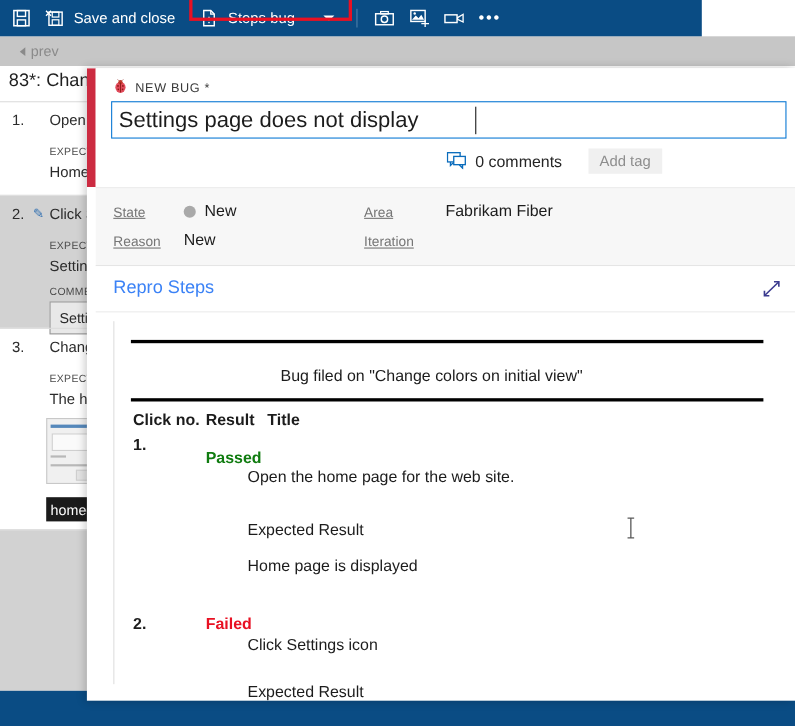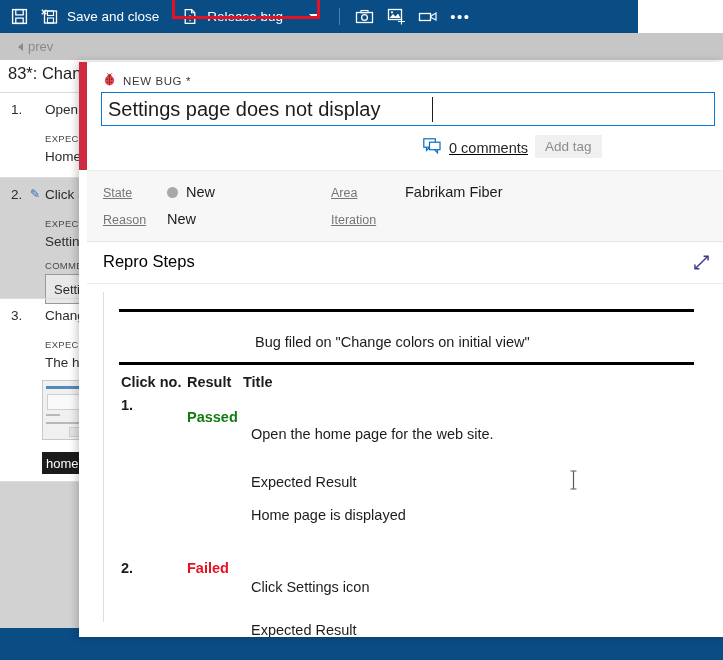--- a/index.html
+++ b/index.html
@@ -273,24 +273,23 @@
     display: flex; align-items: center;
     height: 24px;
   }
   .assign-name {
     font-size: 14.5px;
     color: #6e6e6e;
     margin-left: 7px;
   }
   .comments-row {
     position: absolute;
-    left: 336px; top: 74px;
+    left: 319px; top: 74px;
     display: flex; align-items: center;
     height: 24px;
-    text-decoration: underline;
   }
   .comments-text {
     font-size: 14.5px;
     color: #252525;
     margin-left: 8px;
   }
   .add-tag {
     position: absolute;
     left: 448px; top: 73px;
     height: 23px;
@@ -338,21 +337,21 @@
     left: 0; top: 180px;
     width: 636px; height: 42px;
     background: #ffffff;
     border-bottom: 1px solid #ebebeb;
     box-sizing: border-box;
   }
   .repro-title {
     position: absolute;
     left: 16px; top: 10px;
     font-size: 16.5px;
-    color: #000000;
+    color: #3b82f6;
   }
   .expand-icon {
     position: absolute;
     right: 11px; top: 11px;
     width: 20px; height: 20px;
   }
   .repro-body {
     position: absolute;
     left: 16px; top: 230px;
     width: 606px; height: 330px;
@@ -400,21 +399,21 @@
     position: absolute;
     left: 83px;
     font-size: 14.5px;
     font-weight: bold;
     white-space: nowrap;
   }
   .rb-result.passed { color: #107c10; }
   .rb-result.failed { color: #e81123; }
   .rb-text {
     position: absolute;
-    left: 147px;
+    left: 121px;
     font-size: 14.5px;
     color: #1c1c1c;
     white-space: nowrap;
   }
 
   
   .ibeam {
     position: absolute;
     left: 569px; top: 470px;
     width: 9px; height: 20px;
@@ -507,21 +506,21 @@
     <div class="create-bug-highlight"></div>
     <div class="tb-btn" style="padding-left:4px;padding-right:0;">
       <span class="tb-icon">
         <svg width="16" height="17" viewBox="0 0 14 16" fill="none">
           <path d="M2.5 1.5 H8.5 L11.5 4.5 V14.5 H2.5 Z" stroke="#ffffff" stroke-width="1.2" fill="none"></path>
           <path d="M8.5 1.5 V4.5 H11.5" stroke="#ffffff" stroke-width="1.1" fill="none"></path>
           <path d="M7 6.8 V10" stroke="#ffffff" stroke-width="1.1"></path>
           <circle cx="7" cy="11.8" r="0.7" fill="#ffffff"></circle>
         </svg>
       </span>
-      <span class="tb-label">Release bug</span>
+      <span class="tb-label">Steps bug</span>
       <span class="caret-down"></span>
     </div>
   </div>
 
   <span class="tb-sep" style="margin-left:20px;"></span>
 
   <div class="tb-btn" style="padding:0 6px;">
     <span class="tb-icon">
       <svg width="19" height="16" viewBox="0 0 19 16" fill="none">
         <rect x="1.5" y="3.5" width="16" height="10" stroke="#ffffff" stroke-width="1.3"></rect>

